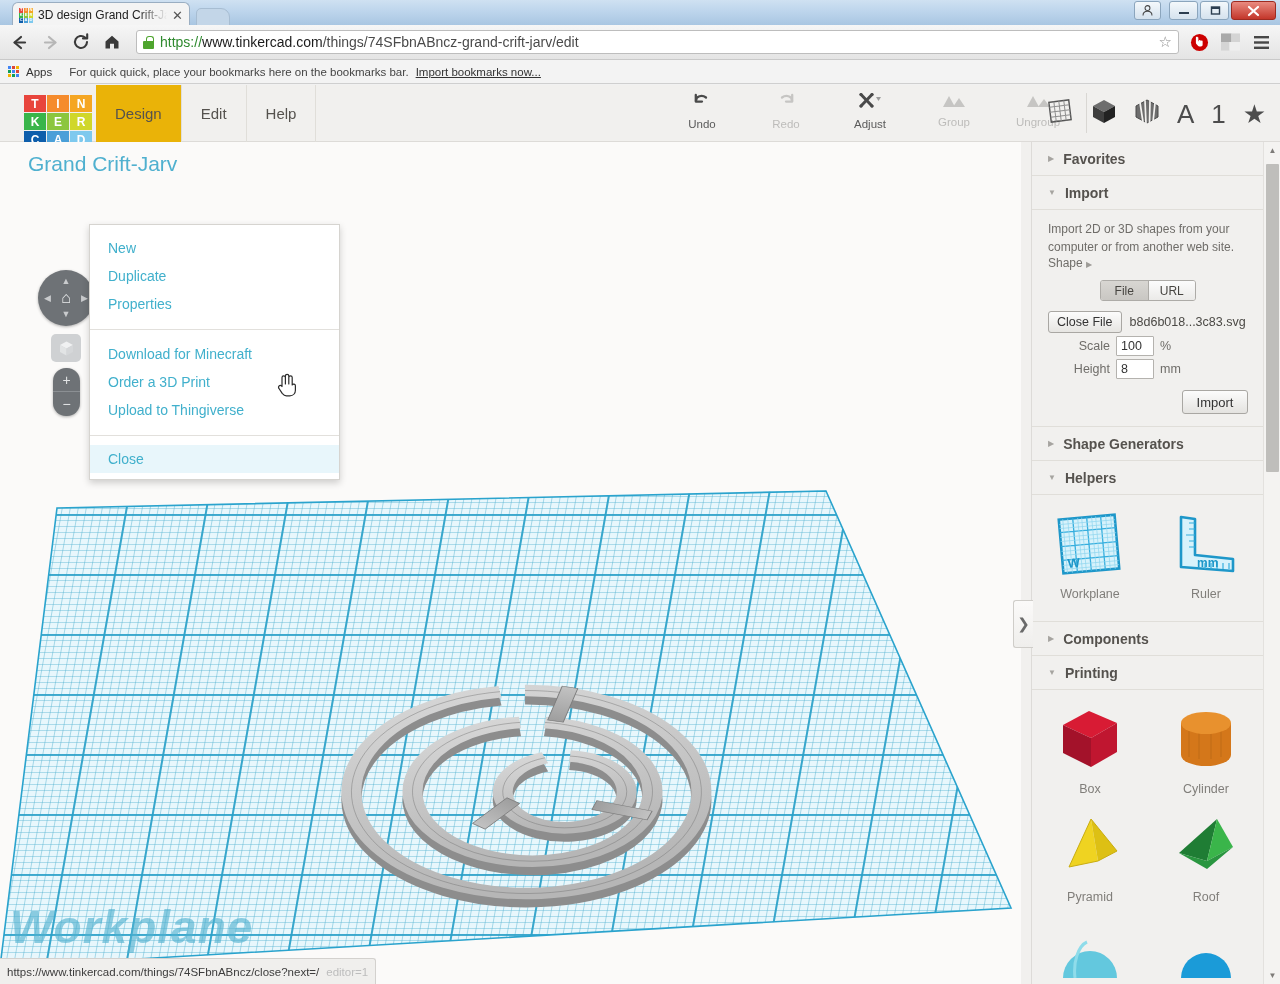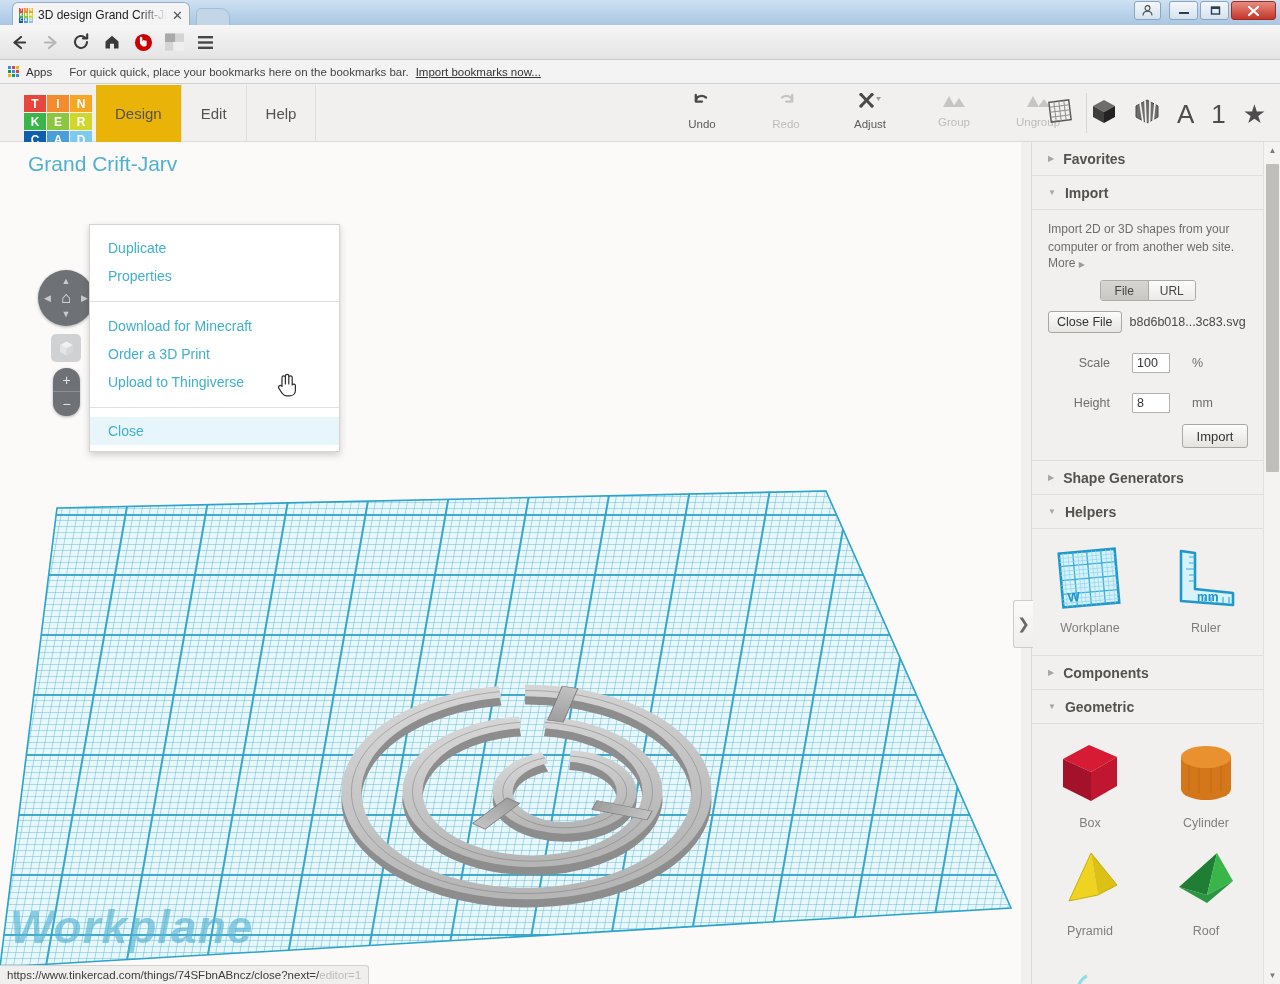--- a/index.html
+++ b/index.html
@@ -238,21 +238,21 @@
   }
   .seg div.active { background: linear-gradient(180deg,#d8d6d2,#c9c7c3); }
   .seg div:first-child { border-right: 1px solid #adaba7; }
   .file-row { margin-top: 10px; display: flex; align-items: center; gap: 8px; }
   .choose-btn {
     height: 22px; padding: 0 8px; border: 1px solid #a9a7a3; border-radius: 3px;
     background: linear-gradient(180deg,#fcfcfc,#e6e5e2);
     font-size: 12.5px; color: #333; display: flex; align-items: center; cursor: pointer;
   }
   .file-name { font-size: 12.5px; color: #4b4945; white-space: nowrap; }
-  .field-row { margin-top: 20px; display: flex; align-items: center; gap: 22px; justify-content: flex-start; }
+  .field-row { margin-top: 3px; display: flex; align-items: center; gap: 6px; justify-content: flex-start; }
   .field-lbl { width: 62px; text-align: right; font-size: 12.5px; color: #6f6d69; }
   .field-inp {
     width: 38px; height: 20px; border: 1px solid #b4b2ae; background: #fff;
     font-size: 12.5px; color: #333; padding: 0 4px; border-radius: 1px;
     font-family: "Liberation Sans", sans-serif;
   }
   .field-unit { font-size: 12.5px; color: #6f6d69; }
   .import-btn {
     margin-top: 11px; margin-left: auto; width: 66px; height: 24px;
     border: 1px solid #a9a7a3; border-radius: 3px;
@@ -298,24 +298,24 @@
   .dd-sep { height: 1px; background: #e2e0dc; margin: 5px 0; }
   .dd-item.selected { background: #e8f6fb; }
 
   .cursor-hand {
     position: absolute; left: 276px; top: 286px; width: 22px; height: 26px; z-index: 60;
     pointer-events: none;
   }
 
   
   .statusbar {
-    position: absolute; left: 0; bottom: 0; height: 19px; max-width: 423px;
+    position: absolute; left: 0; bottom: 0; height: 26px; max-width: 423px;
     background: #f0efed; border: 1px solid #d3d1ce; border-left: none; border-bottom: none;
     border-radius: 0 3px 0 0; display: flex; align-items: center; padding: 0 7px;
-    font-size: 11.5px; color: #3c3c3c; white-space: nowrap; overflow: hidden; z-index: 50;
+    font-size: 11.5px; color: #3c3c3c; white-space: nowrap; overflow: hidden; z-index: 50; gap: 7px;
   }
   .statusbar .dim { color: #bdbdbd; text-align: right; }
 </style>
 </head>
 <body>
 
 <div id="app">
 
   <div class="browser-titlebar">
     <div class="tab">
@@ -376,20 +376,25 @@
     <div class="navicon">
       <svg width="18" height="18" viewBox="0 0 18 18">
           <path d="M15 9a6 6 0 1 1-1.9-4.4" fill="none" stroke="#3a3a3a" stroke-width="2.1" stroke-linecap="round"></path>
           <path d="M15.2 1.2 V5.4 H11" fill="none" stroke="#3a3a3a" stroke-width="2.1" stroke-linecap="round" stroke-linejoin="round"></path>
         </svg>
     </div>
     <div class="navicon">
       <svg width="18" height="18" viewBox="0 0 18 18">
           <path d="M2.5 8.6 L9 2.8 L15.5 8.6 V15.5 H11 V10.8 H7 V15.5 H2.5 Z" fill="#3a3a3a"></path>
         </svg>
+    </div>
+    <div class="urlbar">
+      <span class="lock"></span>
+      <span class="url-text"><span class="scheme">https://</span><span class="host">www.tinkercad.com</span><span>/things/74SFbnABncz-grand-crift-jarv/edit</span></span>
+      <span class="star-ic">☆</span>
     </div>
     <div class="ext-ic">
       <svg width="19" height="19" viewBox="0 0 20 20">
           <circle cx="10" cy="10" r="9" fill="#cc0000"></circle>
           <path d="M10 4.6c-.7 0-1.1.5-1.1 1.1v3.1h-.5V5c0-.6-.5-1-1.1-1s-1.1.5-1.1 1v5.2c0 .6.4 1.4 1 2l1.2 1.3c.3.4.9.6 1.5.6h1.6c1 0 1.8-.8 1.8-1.8V9c0-.5-.4-1-1-1s-1 .4-1 1v-.6c0-.6-.5-1-1-1s-1 .5-1 1V5.7c0-.6-.5-1.1-1.3-1.1z" fill="#fff"></path>
         </svg>
     </div>
     <div class="ext-ic">
       <svg width="19" height="18" viewBox="0 0 20 18">
           <rect x="0" y="0" width="11" height="9" fill="#a9a9a9"></rect>
@@ -615,21 +620,21 @@
         </div>
 
         <div class="sec-head">
           <span class="tri open">▼</span>
           <span class="nm">Import</span>
         </div>
 
         <div class="import-body">
           <div class="import-desc">Import 2D or 3D shapes from your computer or from another web site.</div>
           <div class="more-link">
-            <span>More</span>
+            <span>Shape</span>
             <span style="font-size:8px;color:#9d9b97">▶</span>
           </div>
 
           <div class="seg">
             <div class="active">File</div>
             <div>URL</div>
           </div>
 
           <div class="file-row">
             <div class="choose-btn">Close File</div>
@@ -689,21 +694,21 @@
           </div>
         </div>
 
         <div class="sec-head">
           <span class="tri">▶</span>
           <span class="nm">Components</span>
         </div>
 
         <div class="sec-head">
           <span class="tri open">▼</span>
-          <span class="nm">Geometric</span>
+          <span class="nm">Printing</span>
         </div>
 
         <div class="shape-grid" style="border-bottom:none">
           <div class="shape-cell">
             <div class="art">
               <svg width="74" height="72" viewBox="0 0 74 72">
                 <path d="M10 22 L36 8 L64 20 L38 35 Z" fill="#d81b34"></path>
                 <path d="M10 22 L38 35 L38 64 L10 50 Z" fill="#a3122a"></path>
                 <path d="M64 20 L38 35 L38 64 L64 49 Z" fill="#c01630"></path>
               </svg>
@@ -762,20 +767,21 @@
 
       <div class="sb-scrollbar">
         <div class="sb-arrow up">▲</div>
         <div class="sb-thumb"></div>
         <div class="sb-arrow dn">▼</div>
       </div>
     </div>
 
     <div class="dropdown">
       <div style="height:9px"></div>
+      <div class="dd-item">New</div>
       <div class="dd-item">Duplicate</div>
       <div class="dd-item">Properties</div>
       <div style="height:6px"></div>
       <div class="dd-sep"></div>
       <div style="height:5px"></div>
       <div class="dd-item">Download for Minecraft</div>
       <div class="dd-item">Order a 3D Print</div>
       <div class="dd-item">Upload to Thingiverse</div>
       <div style="height:6px"></div>
       <div class="dd-sep"></div>

